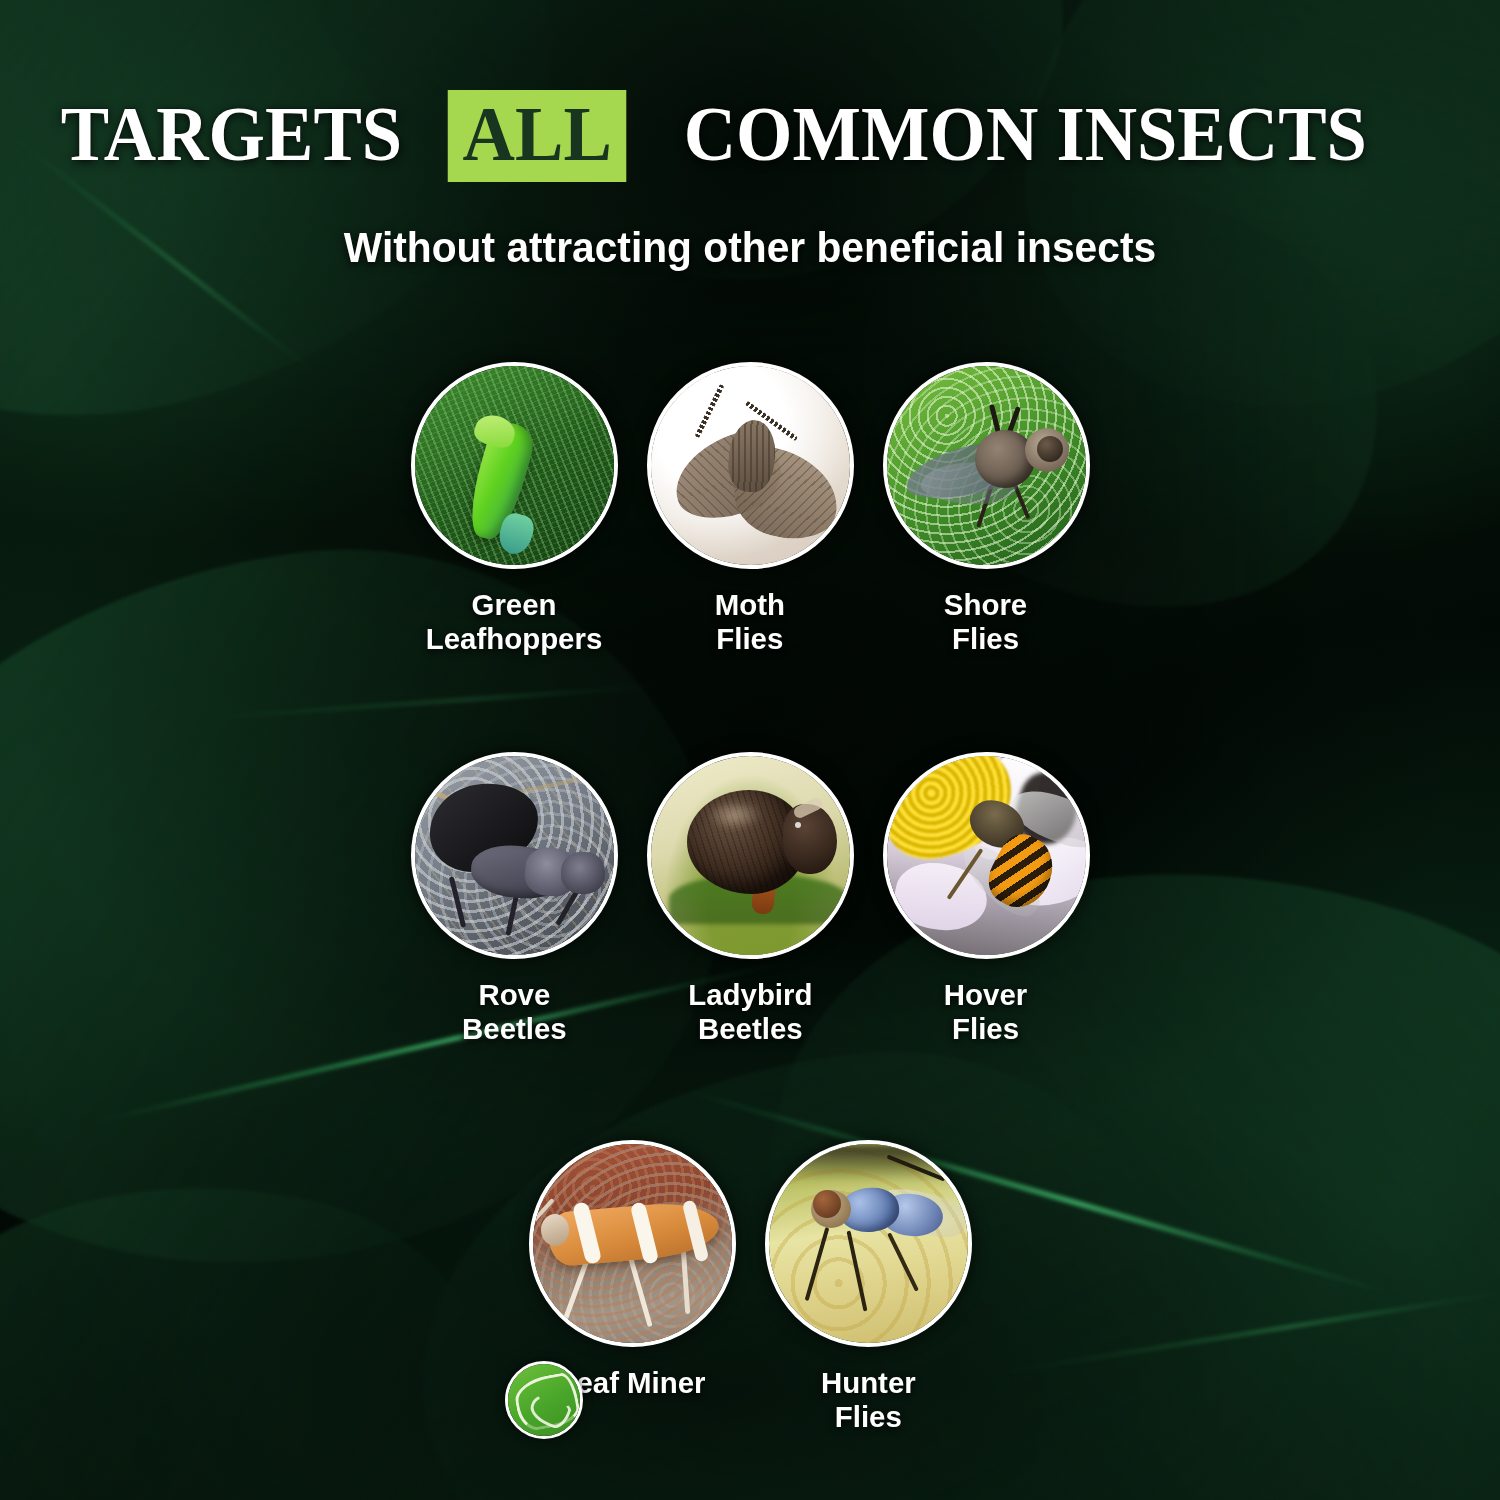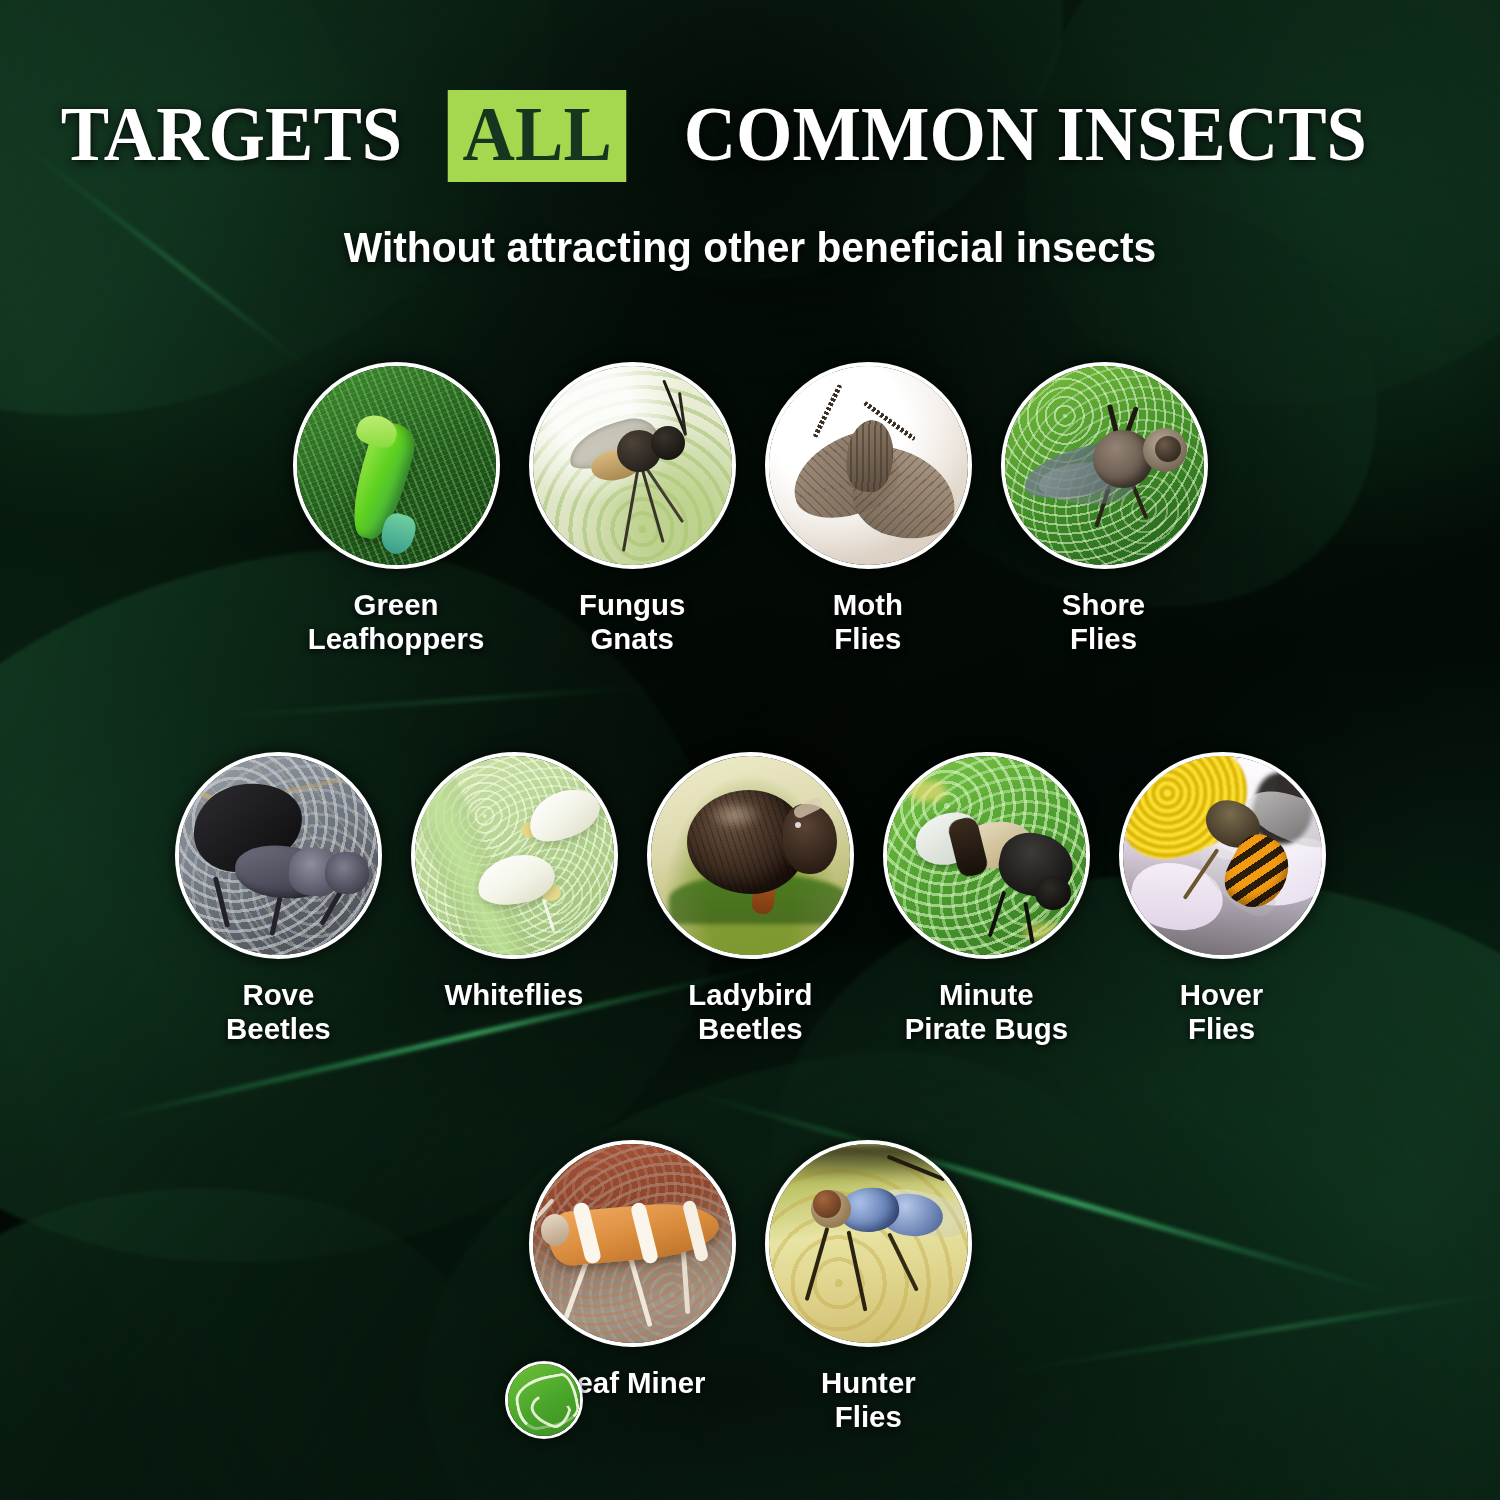--- a/index.html
+++ b/index.html
@@ -747,37 +747,20 @@
             <div class="bug body"></div>
               <div class="bug tail"></div>
               <div class="bug head"></div>
           </div>
         </div>
         <div class="caption">Green
 Leafhoppers</div>
       </div>
 
 
-      <div class="card">
-        <div class="photo">
-          <div class="img p-gnat">
-            <div class="bug lg1"></div>
-              <div class="bug lg2"></div>
-              <div class="bug lg3"></div>
-            <div class="bug wing"></div>
-              <div class="bug abdomen"></div>
-            <div class="bug thorax"></div>
-              <div class="bug head"></div>
-            <div class="bug ant1"></div>
-              <div class="bug ant2"></div>
-          </div>
-        </div>
-        <div class="caption">Fungus
-Gnats</div>
-      </div>
 
       <div class="card">
         <div class="photo">
           <div class="img p-mothfly">
             <div class="bug ant1"></div>
               <div class="bug ant2"></div>
             <div class="bug wingL"></div>
               <div class="bug wingR"></div>
               <div class="bug body"></div>
           </div>
@@ -820,68 +803,38 @@
             <div class="bug elytra"></div>
               <div class="bug abd"></div>
             <div class="bug thx"></div>
               <div class="bug hd"></div>
           </div>
         </div>
         <div class="caption">Rove
 Beetles</div>
       </div>
 
-      <div class="card">
-        <div class="photo">
-          <div class="img p-whitefly">
-            <div class="vein"></div>
-            <div class="bug f1h"></div>
-              <div class="bug f1"></div>
-            <div class="bug f2h"></div>
-              <div class="bug f2"></div>
-              <div class="bug ant"></div>
-          </div>
-        </div>
-        <div class="caption">Whiteflies</div>
-      </div>
 
 
       <div class="card">
         <div class="photo">
           <div class="img p-ladybird">
             <div class="bug grass"></div>
               <div class="bug leg"></div>
             <div class="bug body"></div>
               <div class="bug sheen"></div>
             <div class="bug head"></div>
               <div class="bug pron"></div>
               <div class="bug dot"></div>
           </div>
         </div>
         <div class="caption">Ladybird
 Beetles</div>
       </div>
 
-      <div class="card">
-        <div class="photo">
-          <div class="img p-pirate">
-            <div class="bug spot"></div>
-              <div class="bug spot2"></div>
-            <div class="bug lg"></div>
-              <div class="bug lg2"></div>
-            <div class="bug wingW"></div>
-              <div class="bug wingT"></div>
-              <div class="bug band"></div>
-            <div class="bug abd"></div>
-              <div class="bug hd"></div>
-          </div>
-        </div>
-        <div class="caption">Minute
-Pirate Bugs</div>
-      </div>
 
       <div class="card">
         <div class="photo">
           <div class="img p-hover">
             <div class="bug pet1"></div>
               <div class="bug pet2"></div>
               <div class="bug pet3"></div>
             <div class="bug pollen"></div>
               <div class="bug shadow"></div>
             <div class="bug wing"></div>

